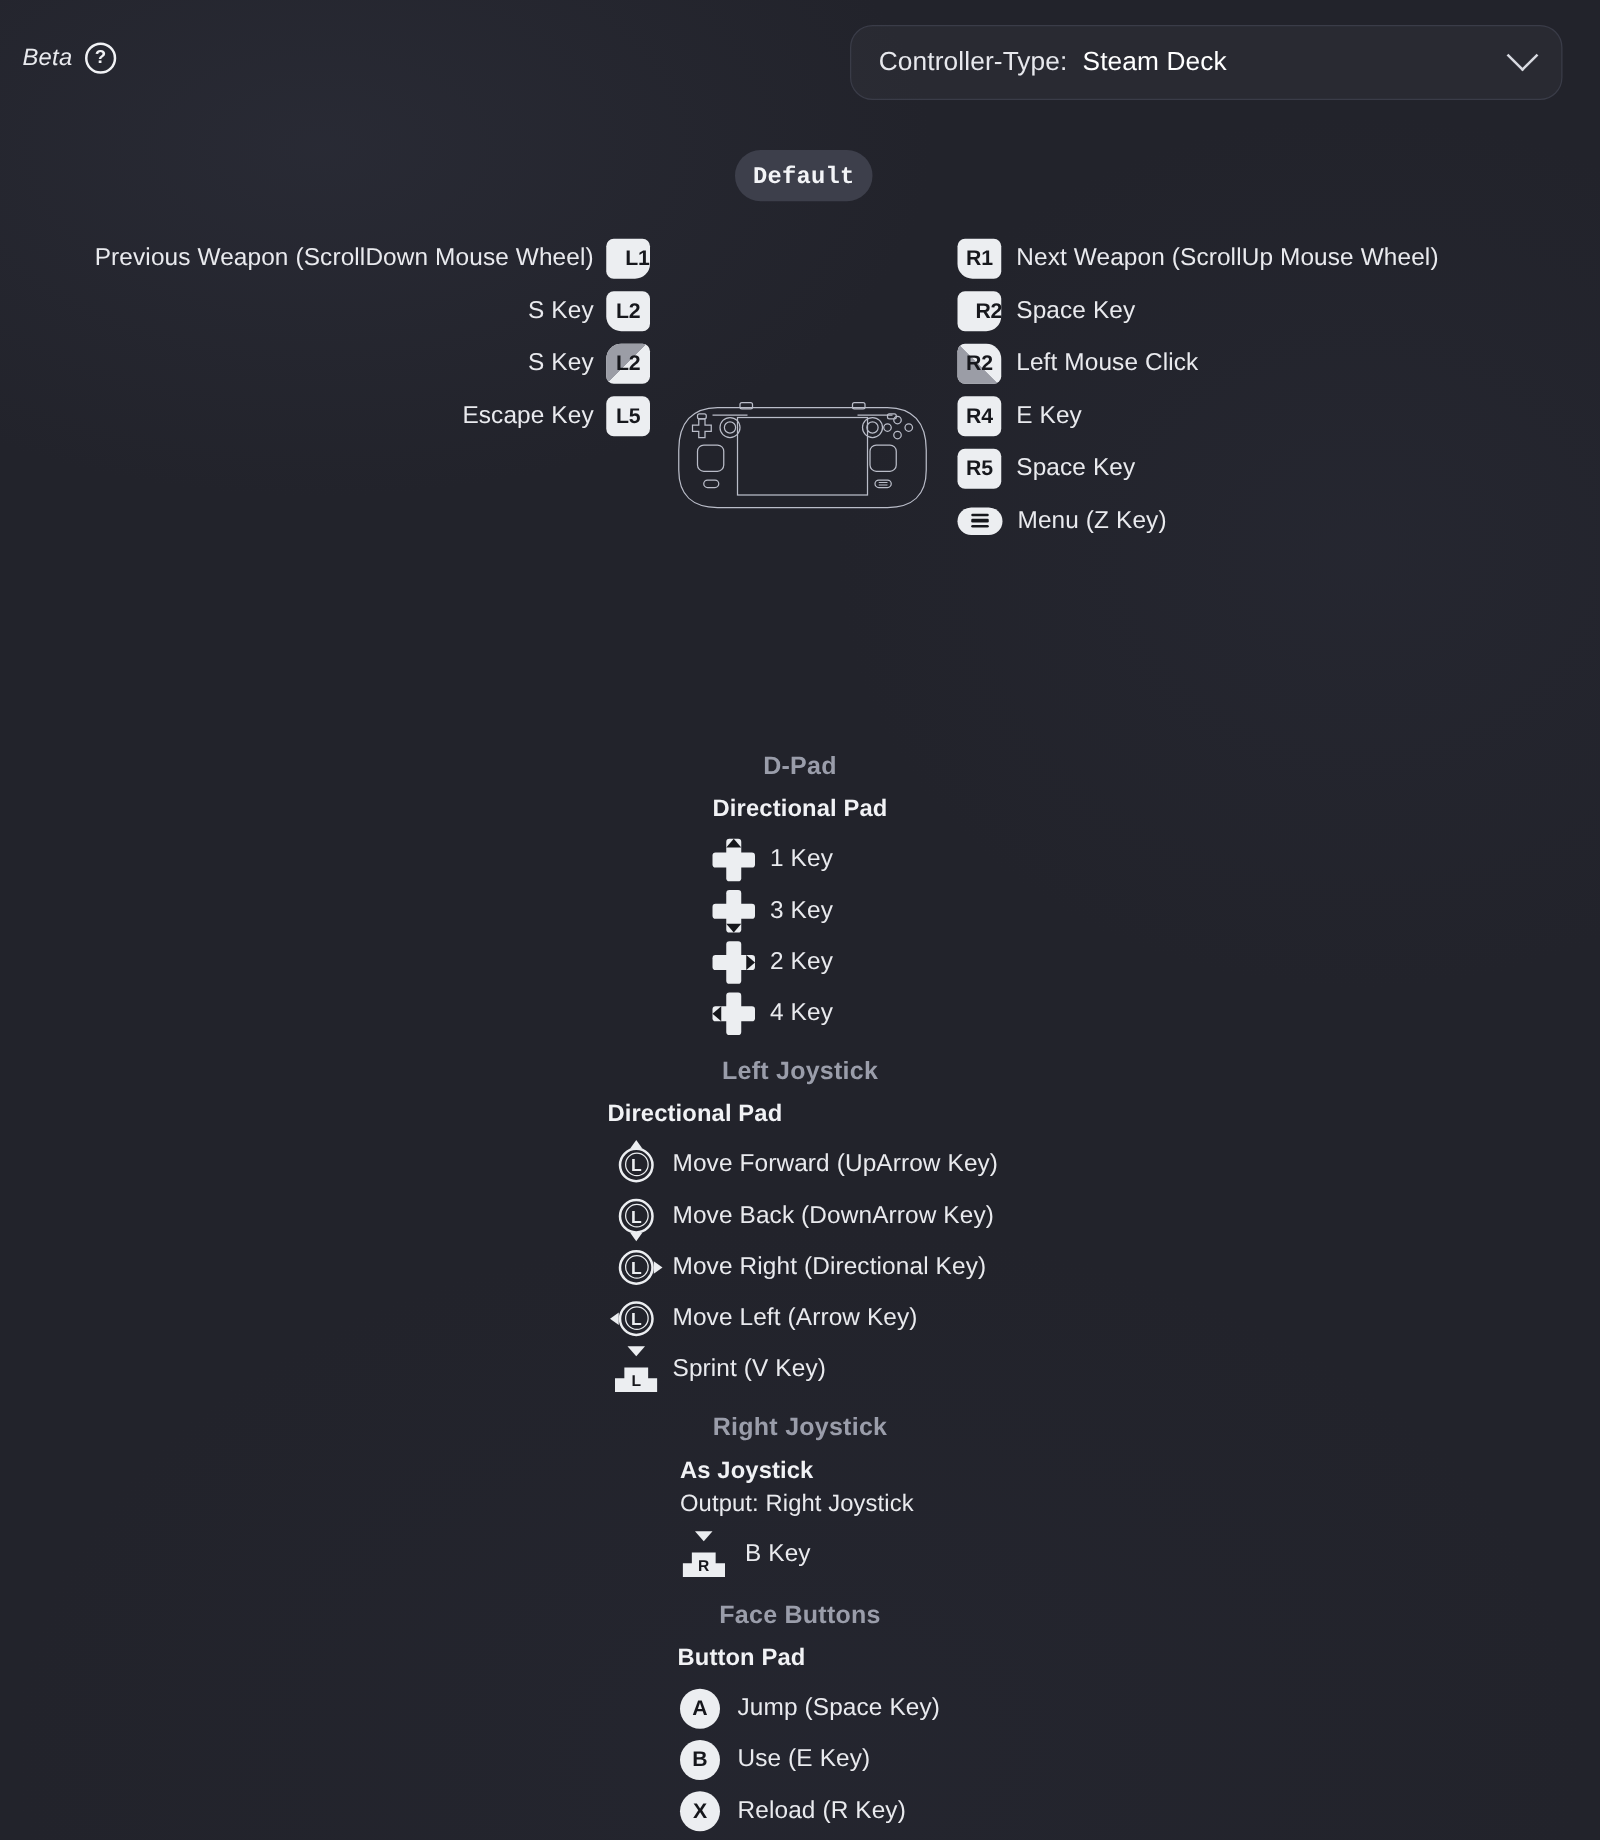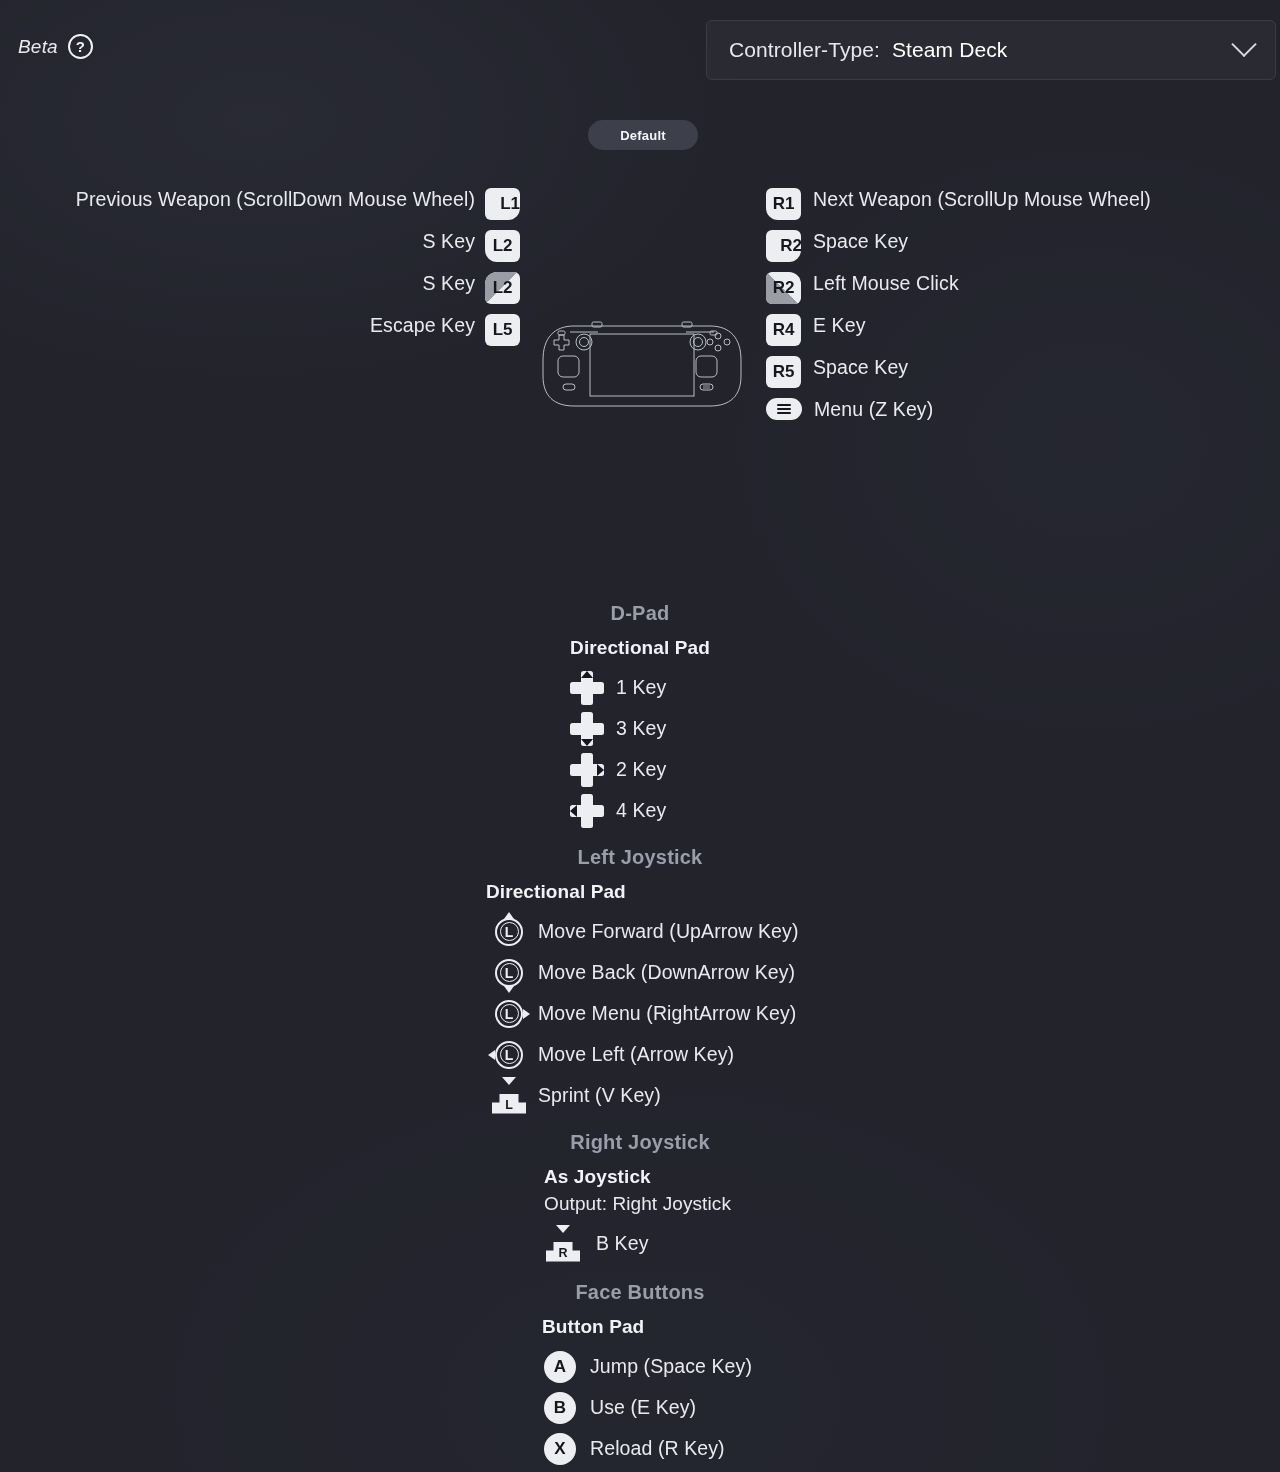--- a/index.html
+++ b/index.html
@@ -47,25 +47,24 @@
     cursor: pointer;
   }
   .help-icon span { transform: translateY(-0.5px); }
 
   .controller-select {
     position: absolute;
     left: 680px; top: 20px;
     width: 570px; height: 60px;
     background: rgba(255,255,255,0.035);
     border: 1px solid #3a3c48;
-    border-radius: 6px;
+    border-radius: 18px;
     display: flex; align-items: center;
     padding: 0 22px;
     cursor: pointer;
-    margin-left: 26px;
   }
   .controller-select .label {
     font-size: 21px;
     color: #e7e8ed;
     letter-spacing: .1px;
   }
   .controller-select .value {
     font-size: 21px;
     color: #ffffff;
     margin-left: 12px;
@@ -76,36 +75,37 @@
     width: 18px; height: 18px;
     border-right: 2.4px solid #d8dae1;
     border-bottom: 2.4px solid #d8dae1;
     transform: rotate(45deg) translate(-4px,-4px);
   }
 
   
   .default-pill {
     position: absolute;
     left: 588px; top: 120px;
-    width: 110px; height: 30px;
+    width: 110px; height: 41px;
     background: #3d3f4b;
     border-radius: 21px;
     display: flex; align-items: center; justify-content: center;
-    font-size: 13px; font-weight: 700; color: #f3f4f7;
+    font-size: 19px; font-weight: 700; color: #f3f4f7;
     cursor: pointer;
     letter-spacing: .2px;
+    font-family: Liberation Mono, monospace;
   }
 
   
   .side-col { position: absolute; }
   #left-col  { left: 0px;   top: 188px; width: 520px; }
   #right-col { left: 766px; top: 188px; width: 514px; }
 
   .bind-row {
-    display: flex; align-items: flex-start;
+    display: flex; align-items: center;
     height: 37px;
     margin-bottom: 5px;
   }
   #left-col .bind-row  { justify-content: flex-end; }
   #right-col .bind-row { justify-content: flex-start; }
 
   .bind-label {
     font-size: 19.5px;
     color: #e9eaee;
     white-space: nowrap;
@@ -511,21 +511,21 @@
           </div>
           <div class="entry-label">Move Back (DownArrow Key)</div>
         </div>
         <div class="entry jpad">
           <div class="stick-ic">
             <div class="ring">
               <span class="lt">L</span>
             </div>
             <div class="at right"></div>
           </div>
-          <div class="entry-label">Move Menu (RightArrow Key)</div>
+          <div class="entry-label">Move Right (Directional Key)</div>
         </div>
         <div class="entry jpad">
           <div class="stick-ic">
             <div class="ring">
               <span class="lt">L</span>
             </div>
             <div class="at left"></div>
           </div>
           <div class="entry-label">Move Left (Arrow Key)</div>
         </div>

